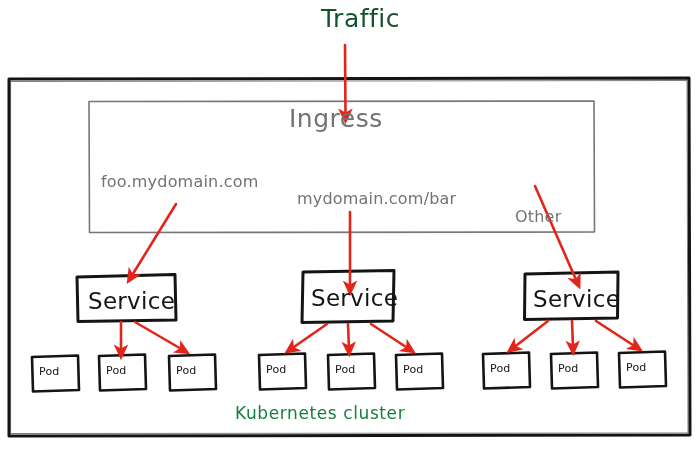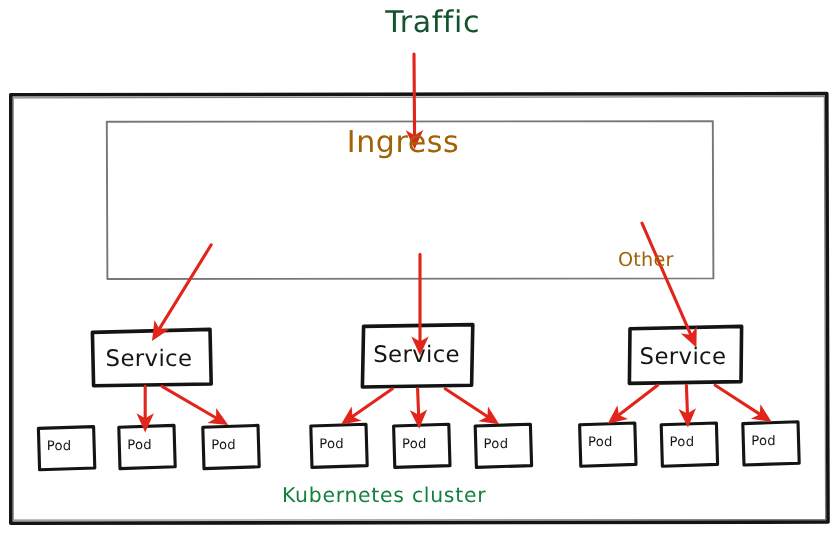--- a/index.html
+++ b/index.html
@@ -19,21 +19,21 @@
   #svg-layer {
     position: absolute;
     left: 0;
     top: 0;
     width: 700px;
     height: 452px;
   }
   .txt {
     position: absolute;
     white-space: nowrap;
-    color: #a16207;
+    color: #737373;
     font-family: "DejaVu Sans", sans-serif;
     line-height: 1;
   }
   .traffic-label {
     left: 289px;
     top: 6px;
     font-size: 25px;
     color: #14532d;
     letter-spacing: 0.5px;
     margin-left: 32px;
@@ -46,21 +46,21 @@
   }
   .rule-label {
     font-size: 16px;
     letter-spacing: 0.2px;
   }
   .rule-0 { left: 101px; top: 174px; }
   .rule-1 { left: 297px; top: 191px; }
   .rule-2 { left: 515px; top: 162px; margin-top: 47px; }
   .service-label {
     position: absolute;
-    font-size: 19px;
+    font-size: 23px;
     letter-spacing: 0.3px;
     color: #151515;
     white-space: nowrap;
   }
   .pod-label {
     position: absolute;
     font-size: 11px;
     letter-spacing: 0.2px;
     color: #151515;
     white-space: nowrap;
@@ -152,20 +152,22 @@
       <path d="M548,321 L513,348"></path>
       <path d="M572,321 L573,348"></path>
       <path d="M596,321 L636,347"></path>
     </g>
   </svg>
 
   <div class="txt traffic-label">Traffic</div>
 
   <div class="txt ingress-label">Ingress</div>
 
+  <div class="txt rule-label rule-0">foo.mydomain.com</div>
+  <div class="txt rule-label rule-1">mydomain.com/bar</div>
   <div class="txt rule-label rule-2">Other</div>
 
   <div class="service-label" style="left:88px; top:288px;">Service</div>
   <div class="service-label" style="left:311px; top:285px;">Service</div>
   <div class="service-label" style="left:533px; top:286px;">Service</div>
 
   <div class="pod-label" style="left:39px; top:365px;">Pod</div>
   <div class="pod-label" style="left:106px; top:364px;">Pod</div>
   <div class="pod-label" style="left:176px; top:364px;">Pod</div>
 

